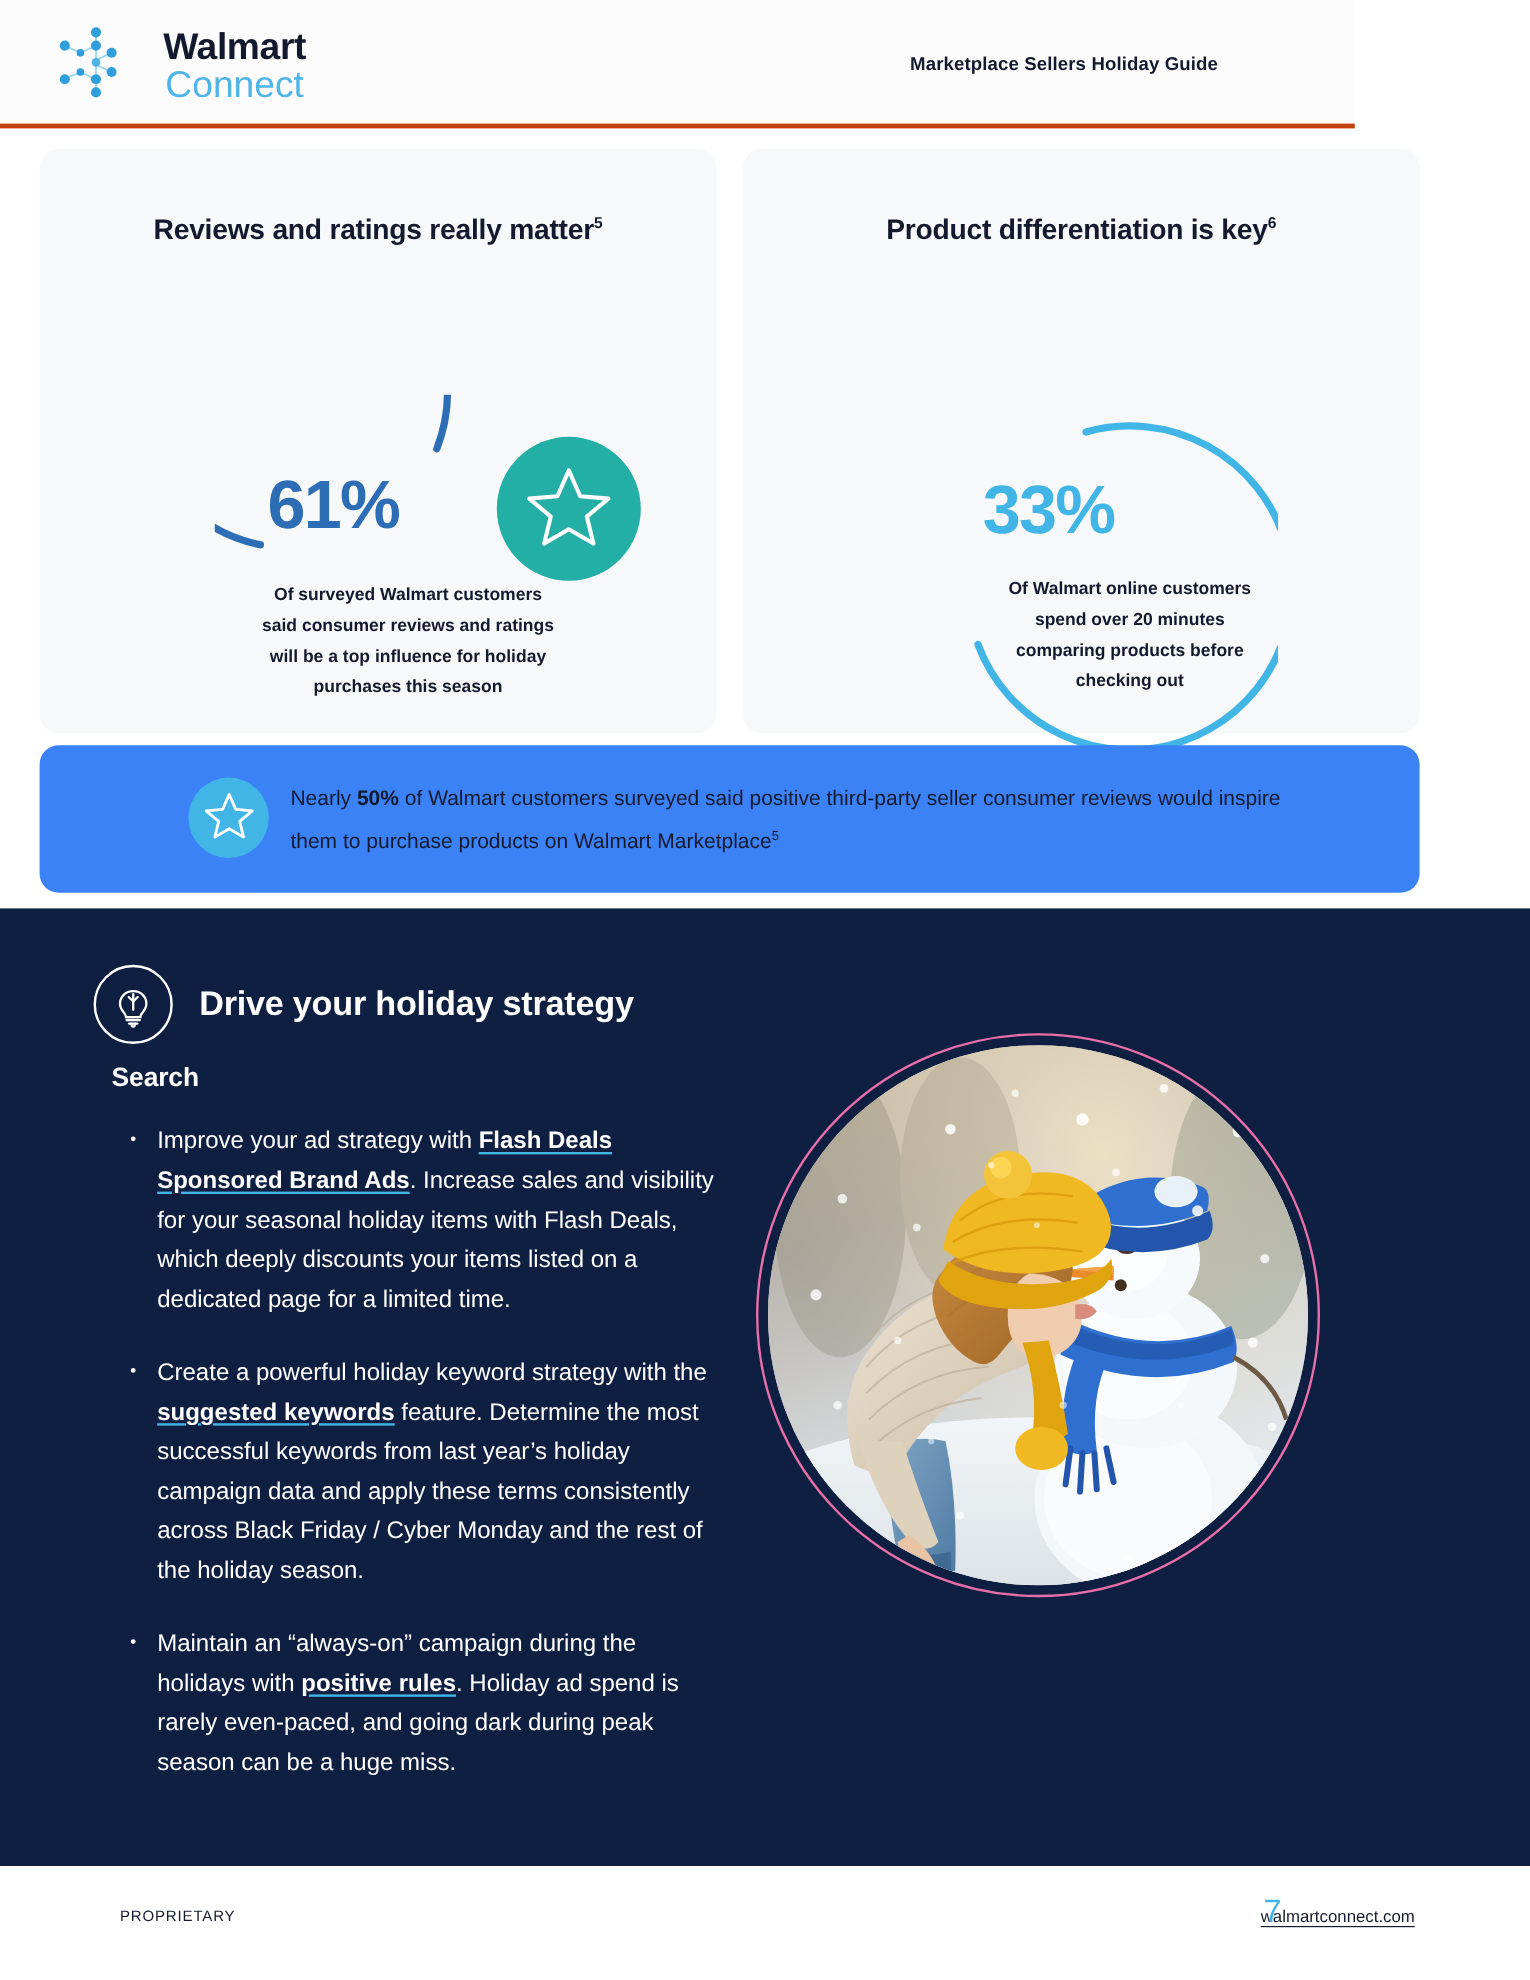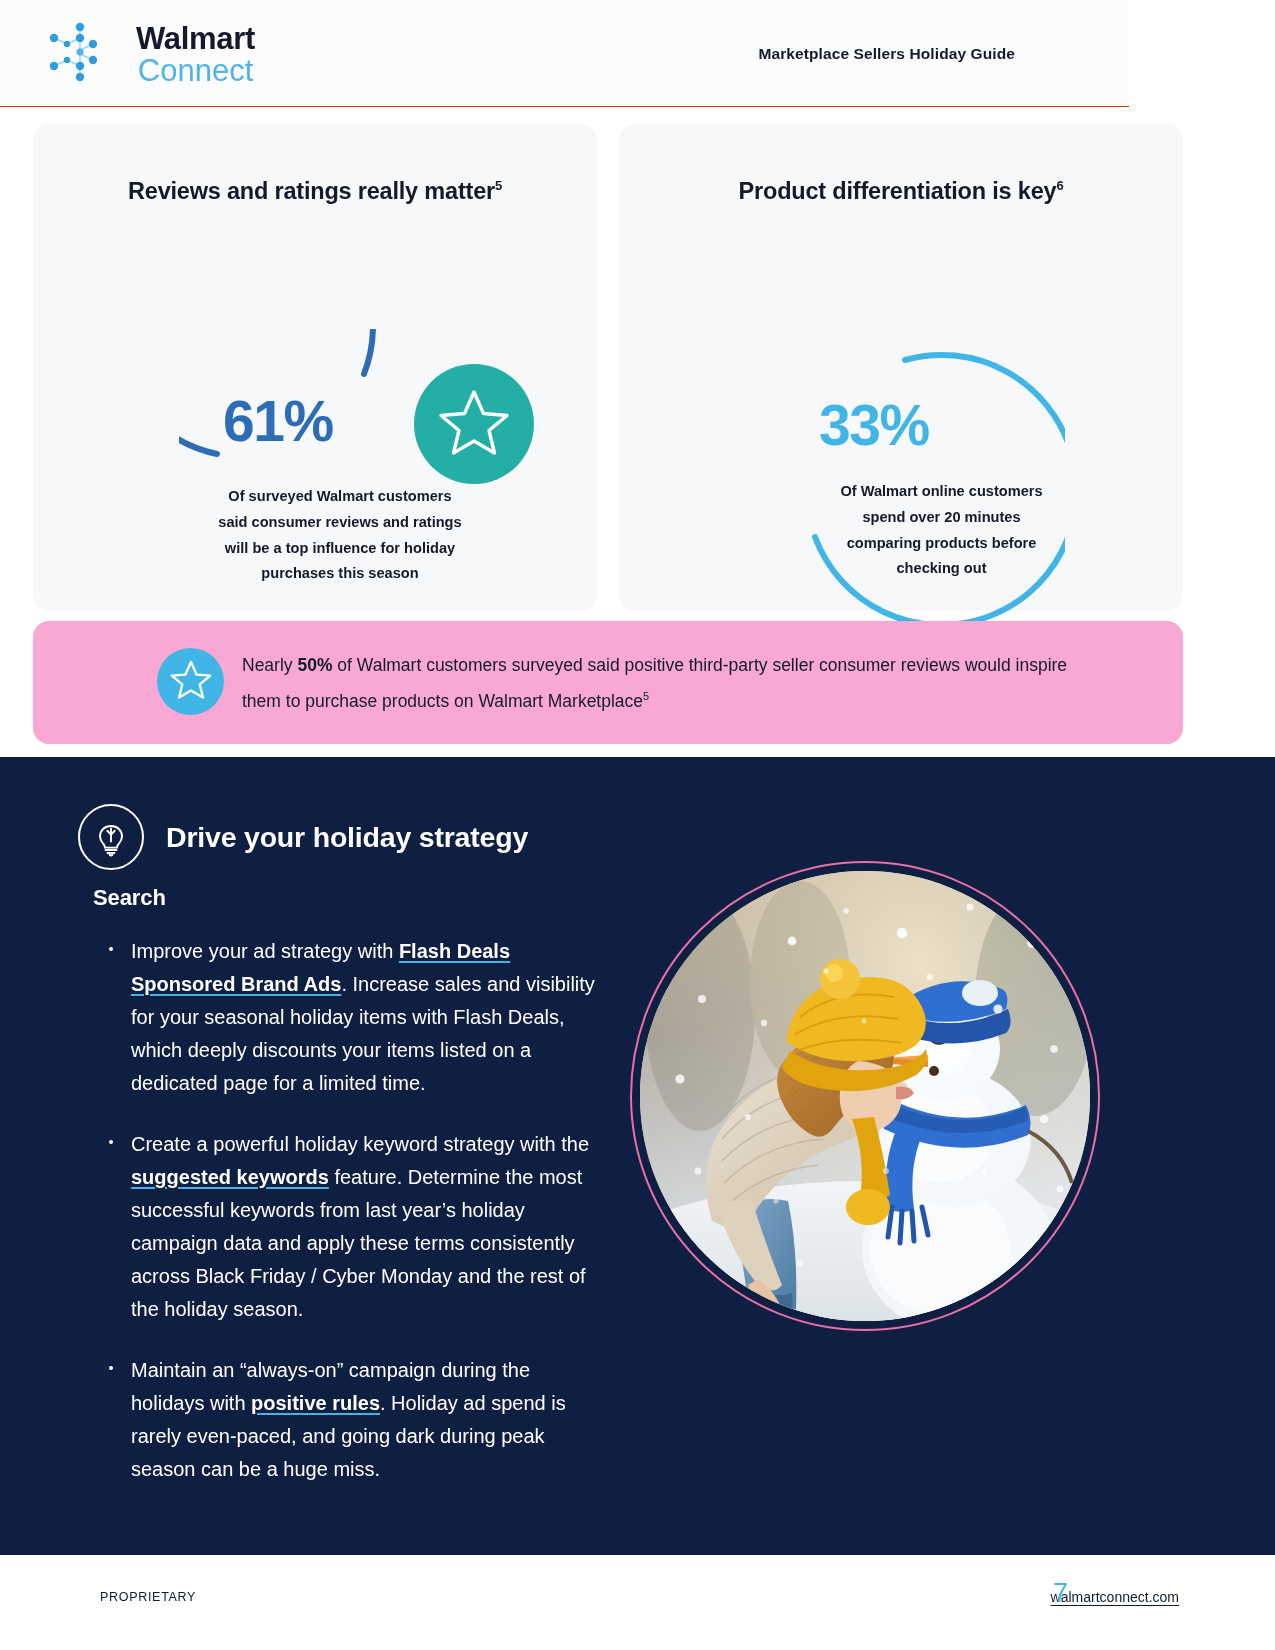--- a/index.html
+++ b/index.html
@@ -8,21 +8,21 @@
     font-family: "Liberation Sans", sans-serif;
     background: #ffffff;
     overflow: hidden;
   }
   .page { position: relative; width: 1275px; height: 1650px; background: #ffffff; }
 
   
   .header {
     position: absolute; left: 0; top: 0; width: 1129px; height: 107px;
     background: #fcfcfd;
-    border-bottom: 1px solid #c2410c;
+    border-bottom: 4px solid #c2410c;
   }
   .logo-wrap { position: absolute; left: 40px; top: 22px; display: flex; align-items: center; }
   .logo-mark { width: 88px; height: 64px; }
   .logo-text { margin-left: 8px; line-height: 1; }
   .logo-walmart {
     display: block; font-size: 31px; font-weight: 700; color: #141A2E;
     letter-spacing: -0.3px;
   }
   .logo-connect {
     display: block; font-size: 31px; font-weight: 400; color: #4FB4E8;
@@ -65,21 +65,21 @@
 
   .icon-bubble {
     position: absolute; border-radius: 50%;
     display: flex; align-items: center; justify-content: center;
   }
   .bubble-star { left: 381px; top: 240px; width: 120px; height: 120px; background: #23AFA5; }
 
   
   .note-bar {
     position: absolute; left: 33px; top: 621px; width: 1150px; height: 123px;
-    background: #f9a8d4; border-radius: 16px;
+    background: #3b82f6; border-radius: 16px;
   }
   .note-star {
     position: absolute; left: 124px; top: 27px; width: 67px; height: 67px;
     border-radius: 50%; background: #41B6E6;
     display: flex; align-items: center; justify-content: center;
   }
   .note-text {
     position: absolute; left: 209px; top: 26px; width: 850px;
     font-size: 17.5px; color: #141A2E; line-height: 2.06; font-weight: 400;
   }

